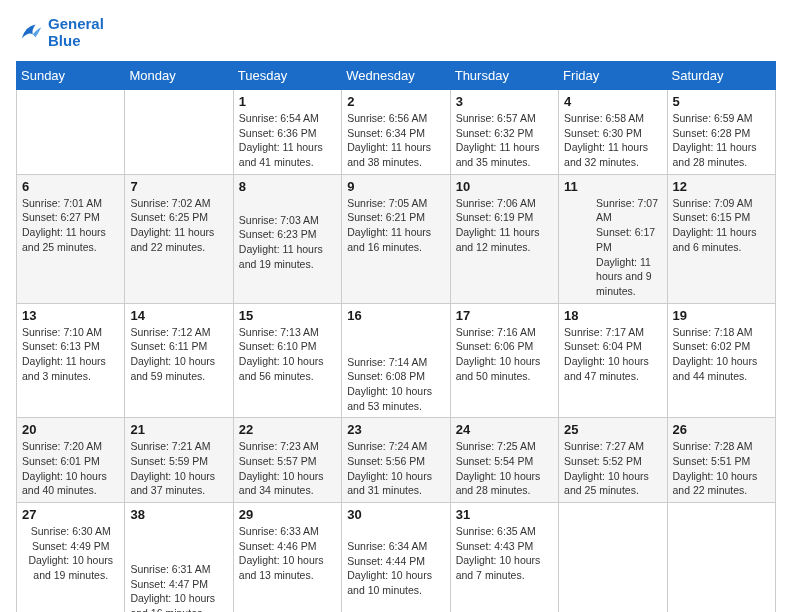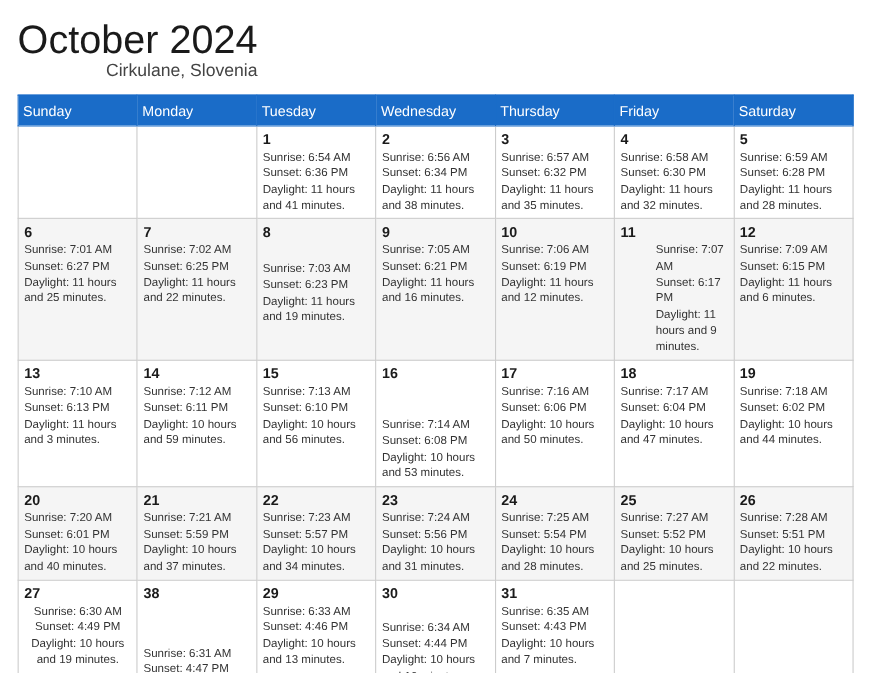--- a/index.html
+++ b/index.html
@@ -84,23 +84,31 @@
       line-height: 1.4;
     }
     .empty-cell {
       background: #fff !important;
     }
   </style>
 </head>
 <body>
 
 <div class="header">
-  <div class="title-block">
-    <div class="month-year">October 2024</div>
-    <div class="location">Cirkulane, Slovenia</div>
+  <div class="logo">
+    <svg class="logo-bird" viewBox="0 0 40 40" xmlns="http://www.w3.org/2000/svg">
+      <path d="M8 28 Q14 10 28 8 Q22 16 24 22 Q18 18 8 28Z" fill="#1a6cc8"></path>
+      <path d="M24 22 Q30 14 36 12 Q32 20 28 26Z" fill="#5ba3e8"></path>
+    </svg>
+    <div>
+      <div class="logo-text" style="font-size:15px;">
+        <span>General</span><br>
+        <span style="color:#1a6cc8;">Blue</span>
+      </div>
+    </div>
   </div>
 </div>
 
 <table class="calendar">
   <thead>
     <tr>
     <th>Sunday</th>
         <th>Monday</th>
         <th>Tuesday</th>
         <th>Wednesday</th>

